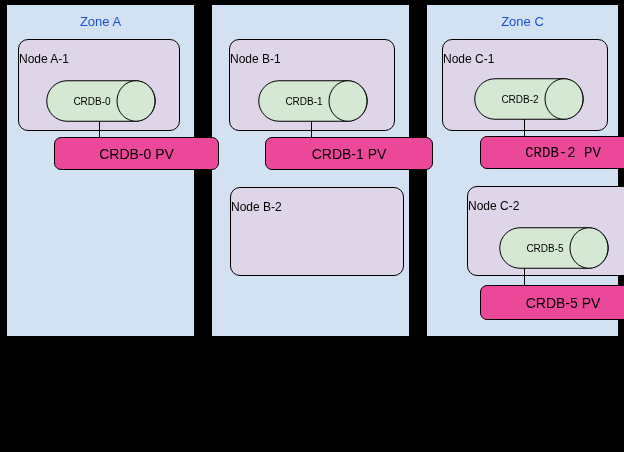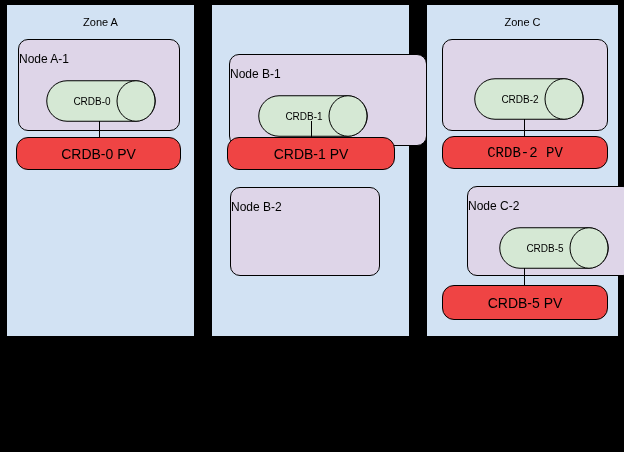--- a/index.html
+++ b/index.html
@@ -23,23 +23,23 @@
     background: #d2e2f3;
     border: 1px solid #000;
     box-sizing: border-box;
   }
   .zone-label {
     position: absolute;
     top: 9px;
     left: 0;
     right: 0;
     text-align: center;
-    font-size: 11px;
+    font-size: 13px;
     line-height: 16px;
-    color: #000000;
+    color: #1d4ed8;
   }
   .node {
     position: absolute;
     background: #ded5e8;
     border: 1px solid #000;
     border-radius: 10px;
     box-sizing: border-box;
   }
   .node-label {
     position: absolute;
@@ -58,30 +58,31 @@
     font-family: "Liberation Sans", sans-serif;
   }
   .connector {
     position: absolute;
     width: 0;
     border-left: 1.5px solid #000;
     z-index: 3;
   }
   .pv {
     position: absolute;
-    background: #ef4444;
+    background: #ec4899;
     border: 1px solid #000;
-    border-radius: 12px;
+    border-radius: 7px;
     box-sizing: border-box;
     display: flex;
     align-items: center;
     justify-content: center;
     font-size: 14px;
     color: #000;
     z-index: 2;
+    margin-left: 38px;
   }
 </style>
 </head>
 <body>
 
 <div class="stage">
 
   <section class="zone" style="left:6px; width:189px;">
     <div class="zone-label">Zone A</div>
 
@@ -96,44 +97,45 @@
 
     <div class="connector" style="left:91.5px; top:116px; height:16px;"></div>
 
     <div class="pv" style="left:9px; top:132px; width:165px; height:33px;">
       <span>CRDB-0 PV</span>
     </div>
   </section>
 
   <section class="zone" style="left:211px; width:199px;">
 
-    <div class="node" style="left:17px; top:49px; width:198px; height:92px;">
+    <div class="node" style="left:17px; top:34px; width:166px; height:92px;">
       <div class="node-label">Node B-1</div>
       <svg class="cyl" style="left:28px; top:40px;" width="110" height="42" viewBox="0 0 110 42">
         <rect x="0.75" y="0.75" width="108.5" height="40.5" rx="20.25" ry="20.25" fill="#d5e8d4" stroke="#000" stroke-width="1"></rect>
         <ellipse cx="90" cy="21" rx="19" ry="20.25" fill="#d5e8d4" stroke="#000" stroke-width="1"></ellipse>
         <text x="46" y="25" text-anchor="middle" font-size="10" fill="#000">CRDB-1</text>
       </svg>
     </div>
 
     <div class="connector" style="left:99px; top:116px; height:16px;"></div>
 
     <div class="pv" style="left:15px; top:132px; width:168px; height:33px;">
       <span>CRDB-1 PV</span>
     </div>
 
-    <div class="node" style="left:18px; top:182px; width:150px; height:89px;padding-left:8px;">
+    <div class="node" style="left:18px; top:182px; width:174px; height:89px;padding-left:8px;">
       <div class="node-label">Node B-2</div>
     </div>
   </section>
 
   <section class="zone" style="left:426px; width:193px;">
     <div class="zone-label">Zone C</div>
 
     <div class="node" style="left:15px; top:34px; width:166px; height:92px;">
+      <div class="node-label">Node C-1</div>
       <svg class="cyl" style="left:31px; top:38px;" width="110" height="42" viewBox="0 0 110 42">
         <rect x="0.75" y="0.75" width="108.5" height="40.5" rx="20.25" ry="20.25" fill="#d5e8d4" stroke="#000" stroke-width="1"></rect>
         <ellipse cx="90" cy="21" rx="19" ry="20.25" fill="#d5e8d4" stroke="#000" stroke-width="1"></ellipse>
         <text x="46" y="25" text-anchor="middle" font-size="10" fill="#000">CRDB-2</text>
       </svg>
     </div>
 
     <div class="connector" style="left:97px; top:114px; height:17px;"></div>
 
     <div class="pv" style="left:15px; top:131px; width:166px; height:33px;font-family:Liberation Mono, monospace;">

